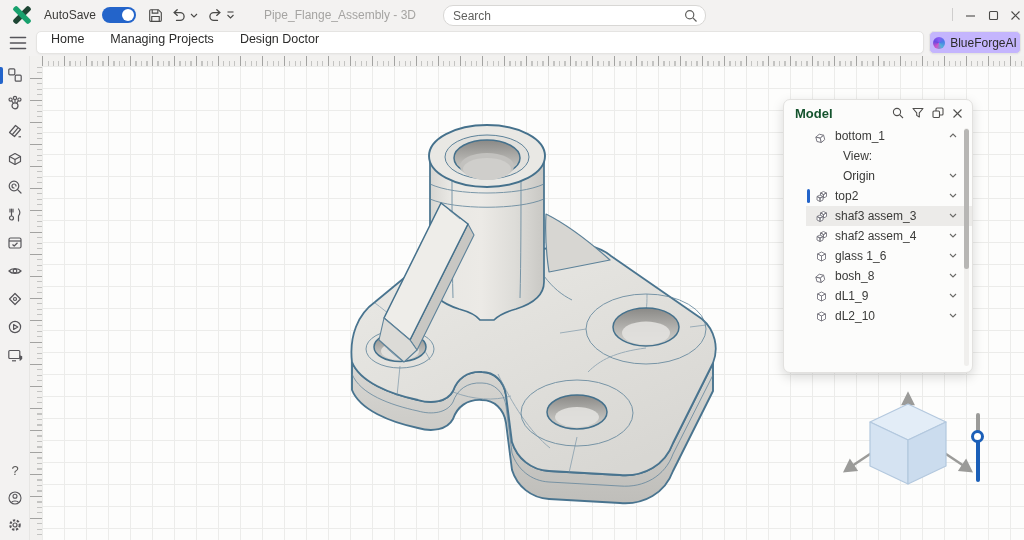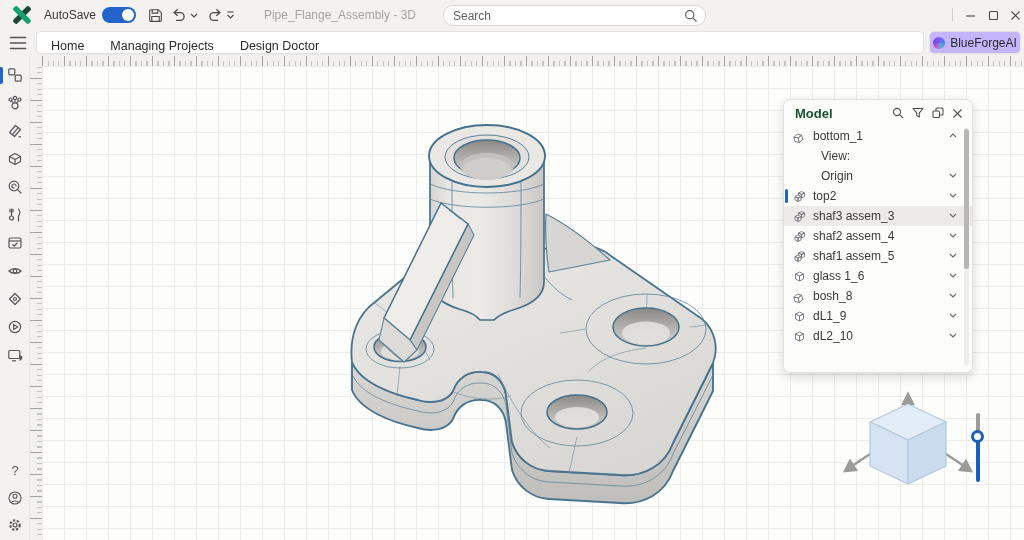--- a/index.html
+++ b/index.html
@@ -17,21 +17,21 @@
   .doc-title { position:absolute; left:250px; top:8px; width:180px; text-align:center; font-size:12px; color:#a5a4a2; white-space:nowrap; }
   .search-box { position:absolute; left:443px; top:5px; width:263px; height:21px; background:#fff; border:1px solid #d8d7d5; border-radius:10px; }
   .search-box input { position:absolute; left:9px; top:1px; width:225px; height:17px; border:none; outline:none; font-family:"Liberation Sans",sans-serif; font-size:12px; color:#444; background:transparent; }
   .search-box input::placeholder { color:#5f5f5d; }
   .search-box .mag { position:absolute; right:7px; top:3px; }
   .win-sep { position:absolute; left:952px; top:8px; width:1px; height:13px; background:#cfcecd; }
 
   
   .menubar { position:absolute; left:0; top:29px; width:1024px; height:27px; background:#f3f2f1; }
   .hamburger { position:absolute; left:9px; top:7px; width:18px; height:14px; cursor:pointer; }
-  .menu-pill { position:absolute; left:36px; top:2px; width:888px; height:23px; background:#fff; border:1px solid #e5e4e2; border-radius:5px; display:flex; align-items:flex-end; gap:26px; padding:0 14px; box-shadow:0 1px 2px rgba(0,0,0,.04); }
+  .menu-pill { position:absolute; left:36px; top:2px; width:888px; height:23px; background:#fff; border:1px solid #e5e4e2; border-radius:5px; display:flex; align-items:flex-start; gap:26px; padding:0 14px; box-shadow:0 1px 2px rgba(0,0,0,.04); }
   .menu-item { font-size:12.5px; color:#2b2b2a; cursor:pointer; white-space:nowrap; }
   .ai-pill { position:absolute; left:929px; top:2px; width:92px; height:23px; background:#c4b5fd; border:1px solid #e5e4e2; border-radius:5px; display:flex; align-items:center; justify-content:center; gap:5px; cursor:pointer; box-shadow:0 1px 2px rgba(0,0,0,.04); }
   .ai-flower { width:12px; height:12px; border-radius:50%; background:conic-gradient(#8a5cf5,#4a7de8,#53b0d8,#d254c8,#6b49e0,#8a5cf5); }
   .ai-label { font-size:12px; color:#2b2b2a; }
 
   
   .rail { position:absolute; left:0; top:56px; width:30px; height:484px; background:#f3f2f1; border-right:1px solid #e7e6e4; padding-top:5px; }
   .tool { width:30px; height:28px; display:flex; align-items:center; justify-content:center; cursor:pointer; position:relative; }
   .rail-indicator { position:absolute; left:0; top:11px; width:3px; height:17px; background:#2364ca; border-radius:0 2px 2px 0; }
   .rail-bottom { position:absolute; left:0; bottom:2px; width:30px; }
@@ -52,21 +52,21 @@
     background-size:12px 100%,5px 100%; background-position:left top,right top; background-repeat:no-repeat; z-index:4; }
   .ruler-corner { position:absolute; left:0; top:0; width:12px; height:10px; background:#f2f1ef; z-index:5; }
   .model-svg { position:absolute; left:0; top:0; z-index:1; cursor:crosshair; }
 
   
   .model-panel { position:absolute; left:753px; top:43px; width:190px; height:274px; background:#fcfcfb; border:1px solid #e2e1df; border-radius:7px; box-shadow:0 4px 12px rgba(0,0,0,.15); z-index:6; }
   .panel-header { height:26px; display:flex; align-items:center; padding:0 9px 0 11px; }
   .panel-title { font-size:13px; font-weight:bold; color:#14532d; }
   .panel-icons { margin-left:auto; display:flex; gap:8px; align-items:center; }
   .picon { cursor:pointer; display:flex; }
-  .tree { position:relative; }
+  .tree { position:relative;margin-left:22px; }
   .trow { height:20px; display:flex; align-items:center; padding-left:9px; font-size:12px; color:#3a3a38; position:relative; cursor:pointer; }
   .trow .ticon { width:15px; margin-right:5px; display:flex; }
   .trow .chev { position:absolute; right:15px; top:7px; cursor:pointer; }
   .trow.child { padding-left:37px; }
   .trow.hl { background:#ecebe9; }
   .trow.sel::before { content:""; position:absolute; left:1px; top:3px; width:2.5px; height:14px; background:#2364ca; border-radius:2px; }
   .pscroll { position:absolute; right:3px; top:28px; width:5px; height:238px; background:#f0efed; border-radius:3px; }
   .pthumb { position:absolute; left:0; top:1px; width:5px; height:140px; background:#b7b6b4; border-radius:3px; cursor:pointer; }
 
   
@@ -439,32 +439,20 @@
               <path d="M2,6.5 L5,5 L8,6.5 L5,8 Z M2,6.5 L5,8 L5,11.5 L2,10 Z M8,6.5 L5,8 L5,11.5 L8,10 Z"></path>
             </svg>
           </span>
         <span>shaf2 assem_4</span>
         <svg class="chev" width="8" height="5" viewBox="0 0 8 5" fill="none" stroke="#6b6a68" stroke-width="1.1">
             <polyline points="1,1 4,4 7,1"></polyline>
           </svg>
       </div>
       <div class="trow">
         <span class="ticon">
-            <svg width="14" height="13" viewBox="0 0 14 13" fill="#fff" stroke="#77767f" stroke-width="0.9" stroke-linejoin="round">
-              <path d="M5.5,3 L8.5,1.5 L11.5,3 L8.5,4.5 Z M5.5,3 L8.5,4.5 L8.5,8 L5.5,6.5 Z M11.5,3 L8.5,4.5 L8.5,8 L11.5,6.5 Z"></path>
-              <path d="M2,6.5 L5,5 L8,6.5 L5,8 Z M2,6.5 L5,8 L5,11.5 L2,10 Z M8,6.5 L5,8 L5,11.5 L8,10 Z"></path>
-            </svg>
-          </span>
-        <span>shaf1 assem_5</span>
-        <svg class="chev" width="8" height="5" viewBox="0 0 8 5" fill="none" stroke="#6b6a68" stroke-width="1.1">
-            <polyline points="1,1 4,4 7,1"></polyline>
-          </svg>
-      </div>
-      <div class="trow">
-        <span class="ticon">
             <svg width="13" height="13" viewBox="0 0 13 13" fill="#fff" stroke="#77767f" stroke-width="0.9" stroke-linejoin="round">
               <path d="M2.5,4 L6.5,2 L10.5,4 L6.5,6 Z"></path>
               <path d="M2.5,4 L6.5,6 L6.5,11 L2.5,9 Z"></path>
               <path d="M10.5,4 L6.5,6 L6.5,11 L10.5,9 Z"></path>
             </svg>
           </span>
         <span>glass 1_6</span>
         <svg class="chev" width="8" height="5" viewBox="0 0 8 5" fill="none" stroke="#6b6a68" stroke-width="1.1">
             <polyline points="1,1 4,4 7,1"></polyline>
           </svg>

